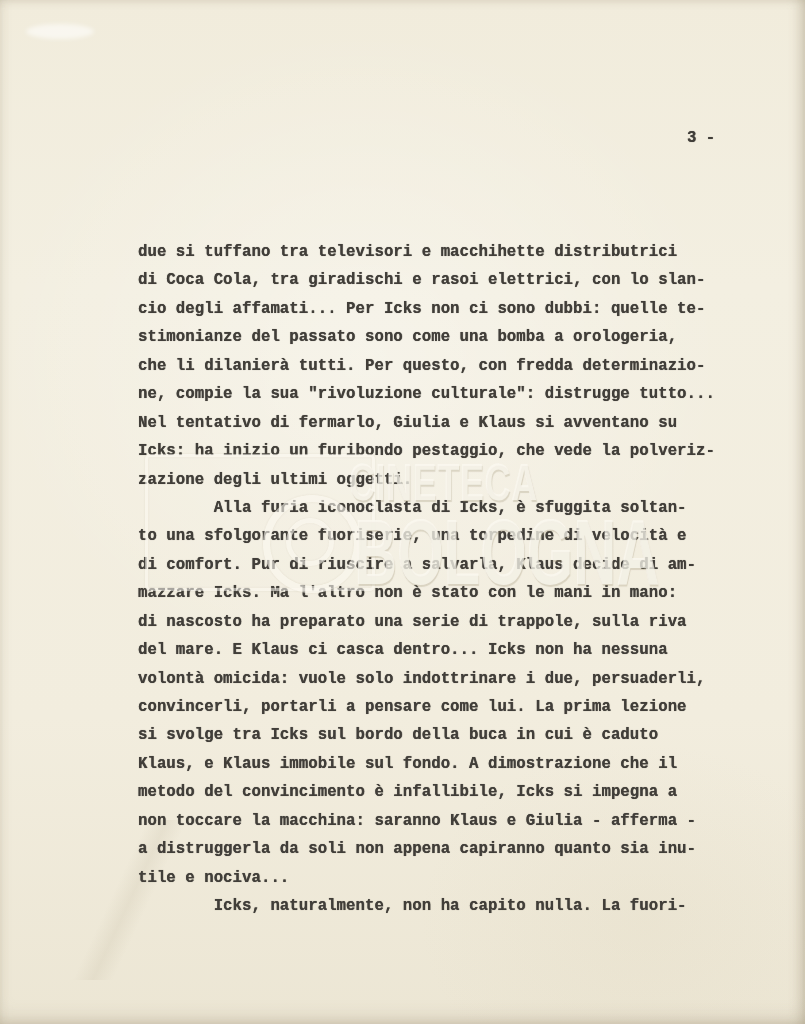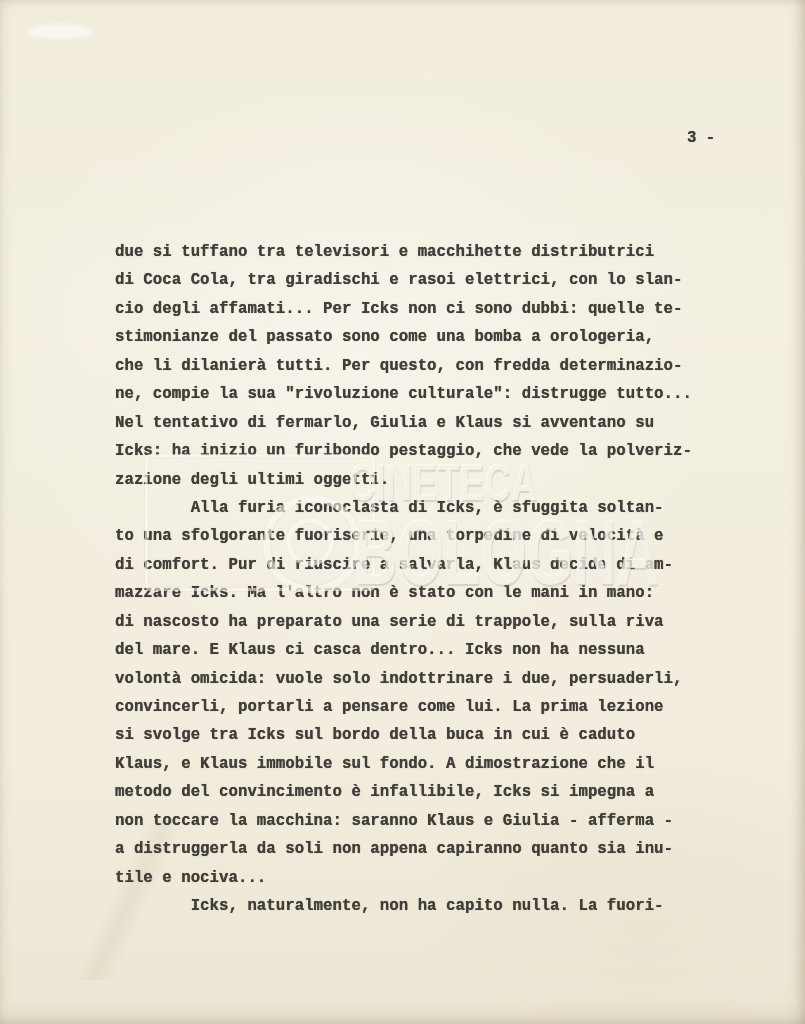--- a/index.html
+++ b/index.html
@@ -35,21 +35,21 @@
     font-family:"Liberation Mono","DejaVu Sans Mono",monospace;
     font-weight:700;
     color:var(--ink,#413e39);
     text-shadow:0 0 0.7px rgba(65,62,57,0.85), 0.4px 0.4px 0.6px rgba(65,62,57,0.35);
   }
   .page-number{
     position:absolute;left:687px;top:128px;
     font-size:15.6px;line-height:20px;white-space:pre;
   }
   .typed{
-    position:absolute;left:115px;top:238px;
+    position:absolute;left:138px;top:238px;
     font-size:15.6px;line-height:28.45px;
     letter-spacing:0.1px;white-space:pre;
   }
   .typed .line{height:28.45px;}
   
   .watermark{position:absolute;inset:0;pointer-events:none;opacity:0.85;}
   .wm-frame{
     position:absolute;left:145px;top:454px;width:224px;height:131px;
     border:3px solid rgba(252,249,241,0.65);border-radius:5px;
     box-shadow:0 0 2px rgba(163,150,121,0.28), inset 0 0 2px rgba(163,150,121,0.22);

